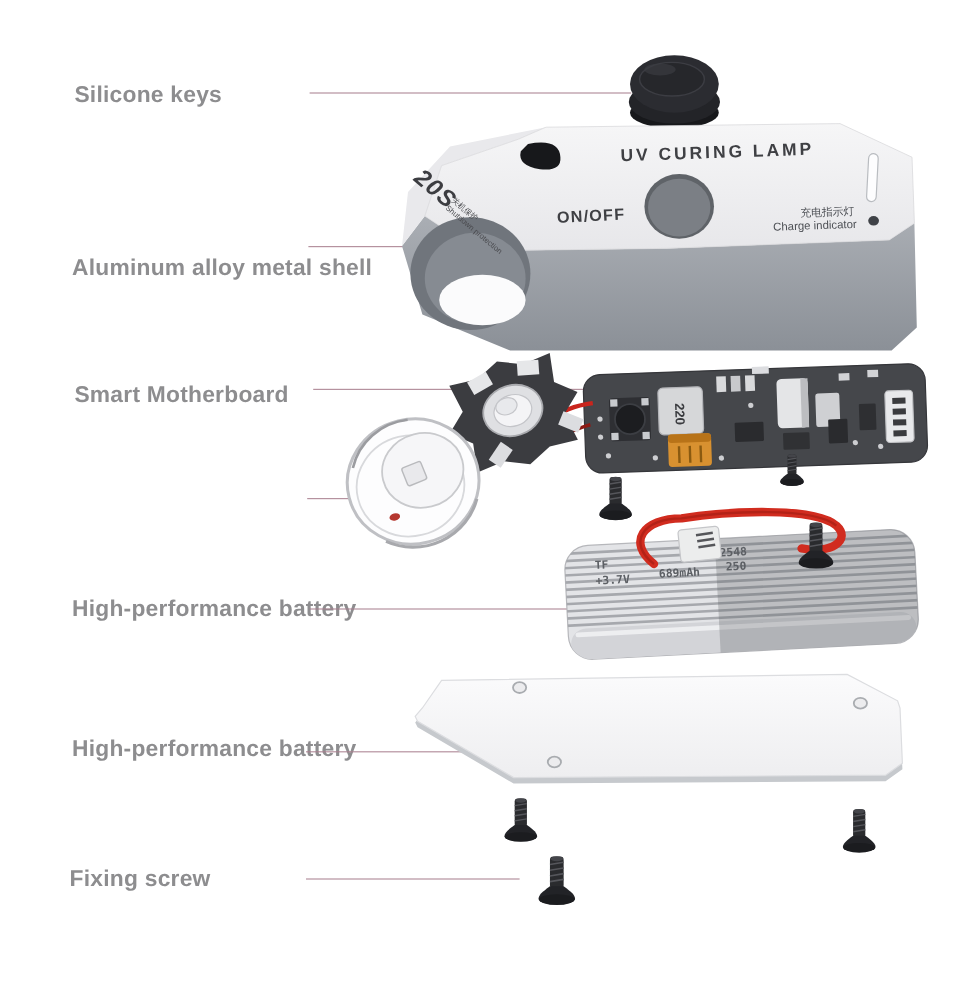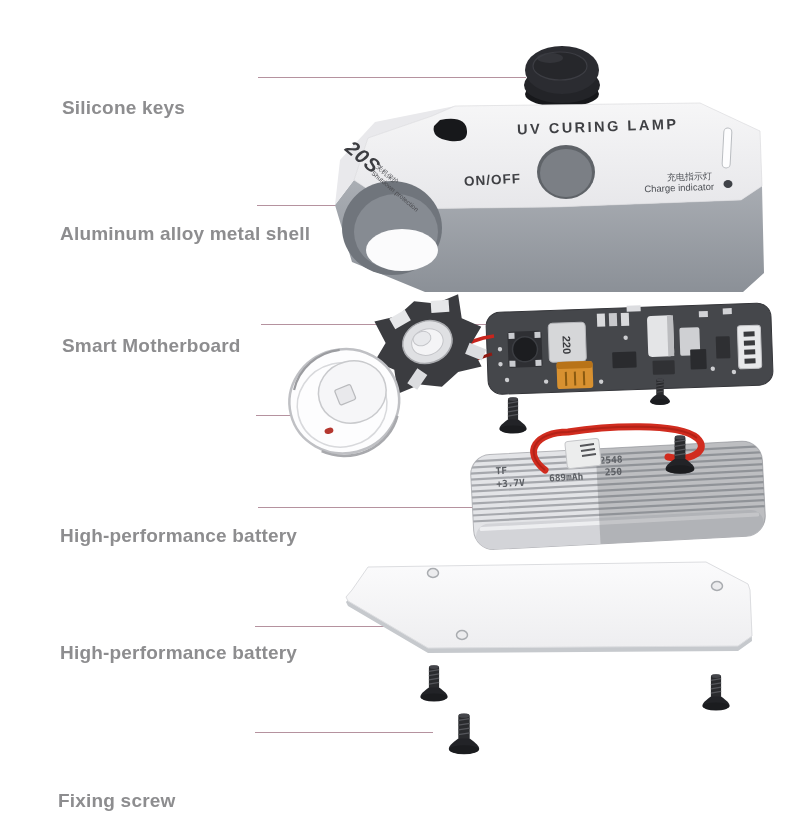--- a/index.html
+++ b/index.html
@@ -2,52 +2,52 @@
 <html><head>
 <meta charset="utf-8">
 <style>
   html,body{margin:0;padding:0;background:#ffffff;}
   .canvas{
     position:relative;width:800px;height:836px;background:#ffffff;overflow:hidden;
     font-family:"Liberation Sans", sans-serif;
   }
   .part-label{
     position:absolute;color:#8d8d8f;font-size:19px;font-weight:600;
-    letter-spacing:.2px;white-space:pre;line-height:24px;margin-top:28px;
+    letter-spacing:.2px;white-space:pre;line-height:24px;
   }
   .leader{
     position:absolute;height:1px;background:#a87f8e;opacity:.85;
   }
   svg{position:absolute;left:0;top:0;}
   text{font-family:"Liberation Sans", sans-serif;}
   .mono{font-family:"DejaVu Sans Mono", monospace;}
 </style>
 </head>
 <body>
 
 <div class="canvas">
 
   <div class="part-label" style="left:62px;top:68px">Silicone keys</div>
   <div class="leader" style="left:258px;top:77px;width:268px"></div>
 
-  <div class="part-label" style="left:60px;top:194px">Aluminum alloy metal shell</div>
+  <div class="part-label" style="left:60px;top:212px">Aluminum alloy metal shell</div>
   <div class="leader" style="left:257px;top:205px;width:95px"></div>
 
-  <div class="part-label" style="left:62px;top:306px">Smart Motherboard</div>
+  <div class="part-label" style="left:62px;top:318px">Smart Motherboard</div>
   <div class="leader" style="left:261px;top:324px;width:225px"></div>
 
   <div class="leader" style="left:256px;top:415px;width:64px"></div>
 
   <div class="part-label" style="left:60px;top:496px">High-performance battery</div>
   <div class="leader" style="left:258px;top:507px;width:225px"></div>
 
   <div class="part-label" style="left:60px;top:613px">High-performance battery</div>
   <div class="leader" style="left:255px;top:626px;width:153px"></div>
 
-  <div class="part-label" style="left:58px;top:761px">Fixing screw</div>
+  <div class="part-label" style="left:58px;top:721px">Fixing screw</div>
   <div class="leader" style="left:255px;top:732px;width:178px"></div>
 
   <svg width="800" height="836" viewBox="0 0 800 836">
     <defs>
       <linearGradient id="gTop" x1="0" y1="0" x2="0" y2="1">
         <stop offset="0" stop-color="#f6f6f7"></stop>
           <stop offset="1" stop-color="#e7e7ea"></stop>
       </linearGradient>
       <linearGradient id="gFront" x1="0" y1="0" x2="0" y2="1">
         <stop offset="0" stop-color="#aaaeb4"></stop>

